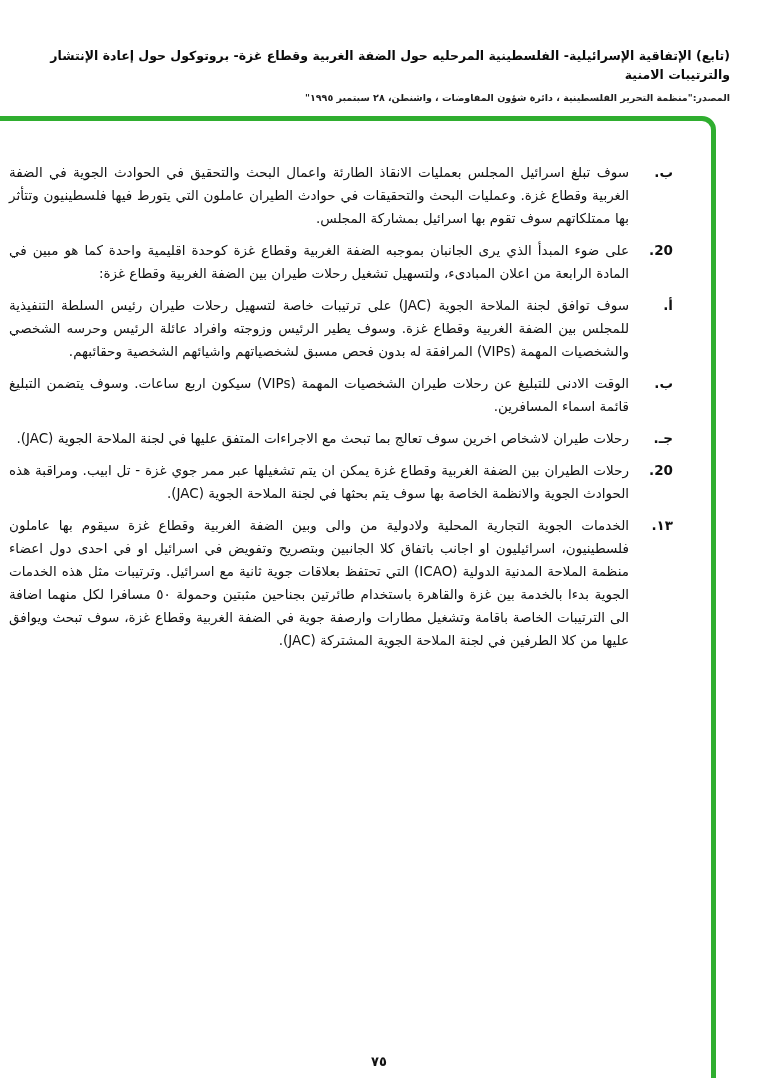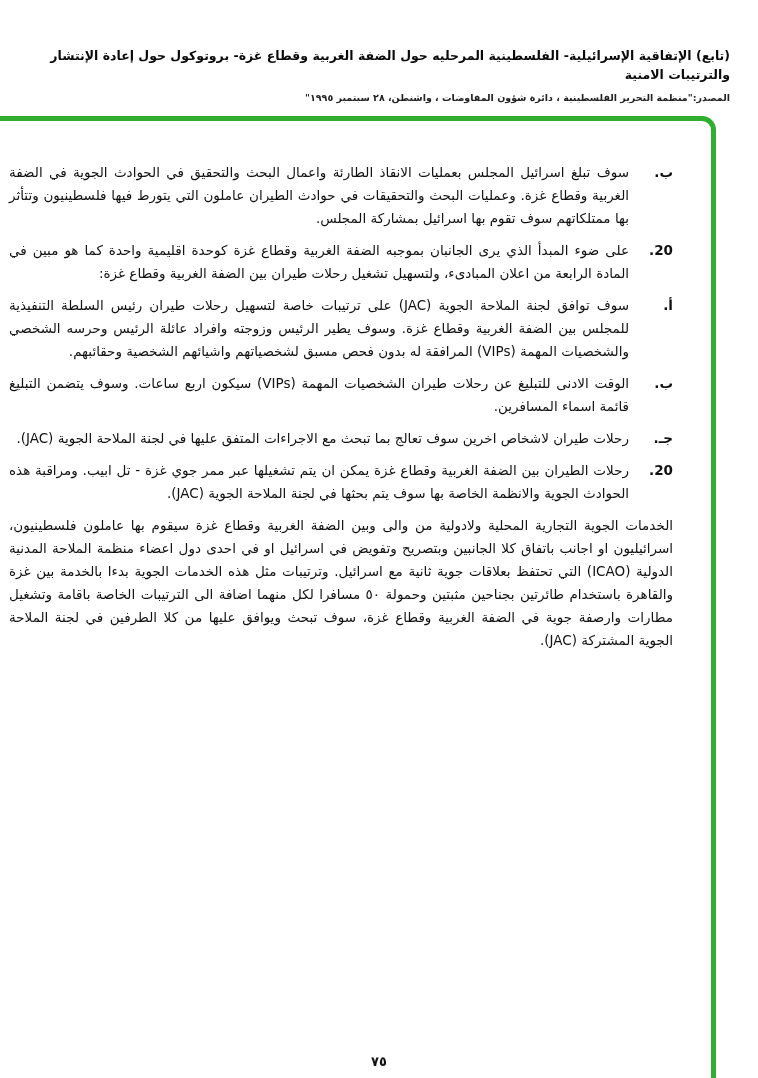--- a/index.html
+++ b/index.html
@@ -108,20 +108,21 @@
       <span class="marker">جـ.</span>
       <span class="ptext">رحلات طيران لاشخاص اخرين سوف تعالج بما تبحث مع الاجراءات المتفق عليها في لجنة الملاحة الجوية (JAC).</span>
     </div>
 
     <div class="para">
       <span class="marker">20.</span>
       <span class="ptext">رحلات الطيران بين الضفة الغربية وقطاع غزة يمكن ان يتم تشغيلها عبر ممر جوي غزة - تل ابيب. ومراقبة هذه الحوادث الجوية والانظمة الخاصة بها سوف يتم بحثها في لجنة الملاحة الجوية (JAC).</span>
     </div>
 
     <div class="para">
+      <span class="marker">١٣.</span>
       <span class="ptext">الخدمات الجوية التجارية المحلية ولادولية من والى وبين الضفة الغربية وقطاع غزة سيقوم بها عاملون فلسطينيون، اسرائيليون او اجانب باتفاق كلا الجانبين وبتصريح وتفويض في اسرائيل او في احدى دول اعضاء منظمة الملاحة المدنية الدولية (ICAO) التي تحتفظ بعلاقات جوية ثانية مع اسرائيل. وترتيبات مثل هذه الخدمات الجوية بدءا بالخدمة بين غزة والقاهرة باستخدام طائرتين بجناحين مثبتين وحمولة ٥٠ مسافرا لكل منهما اضافة الى الترتيبات الخاصة باقامة وتشغيل مطارات وارصفة جوية في الضفة الغربية وقطاع غزة، سوف تبحث ويوافق عليها من كلا الطرفين في لجنة الملاحة الجوية المشتركة (JAC).</span>
     </div>
 
   </div>
 
   <div class="footer">
     <span class="pagenum">٧٥</span>
   </div>
 
 </div>

